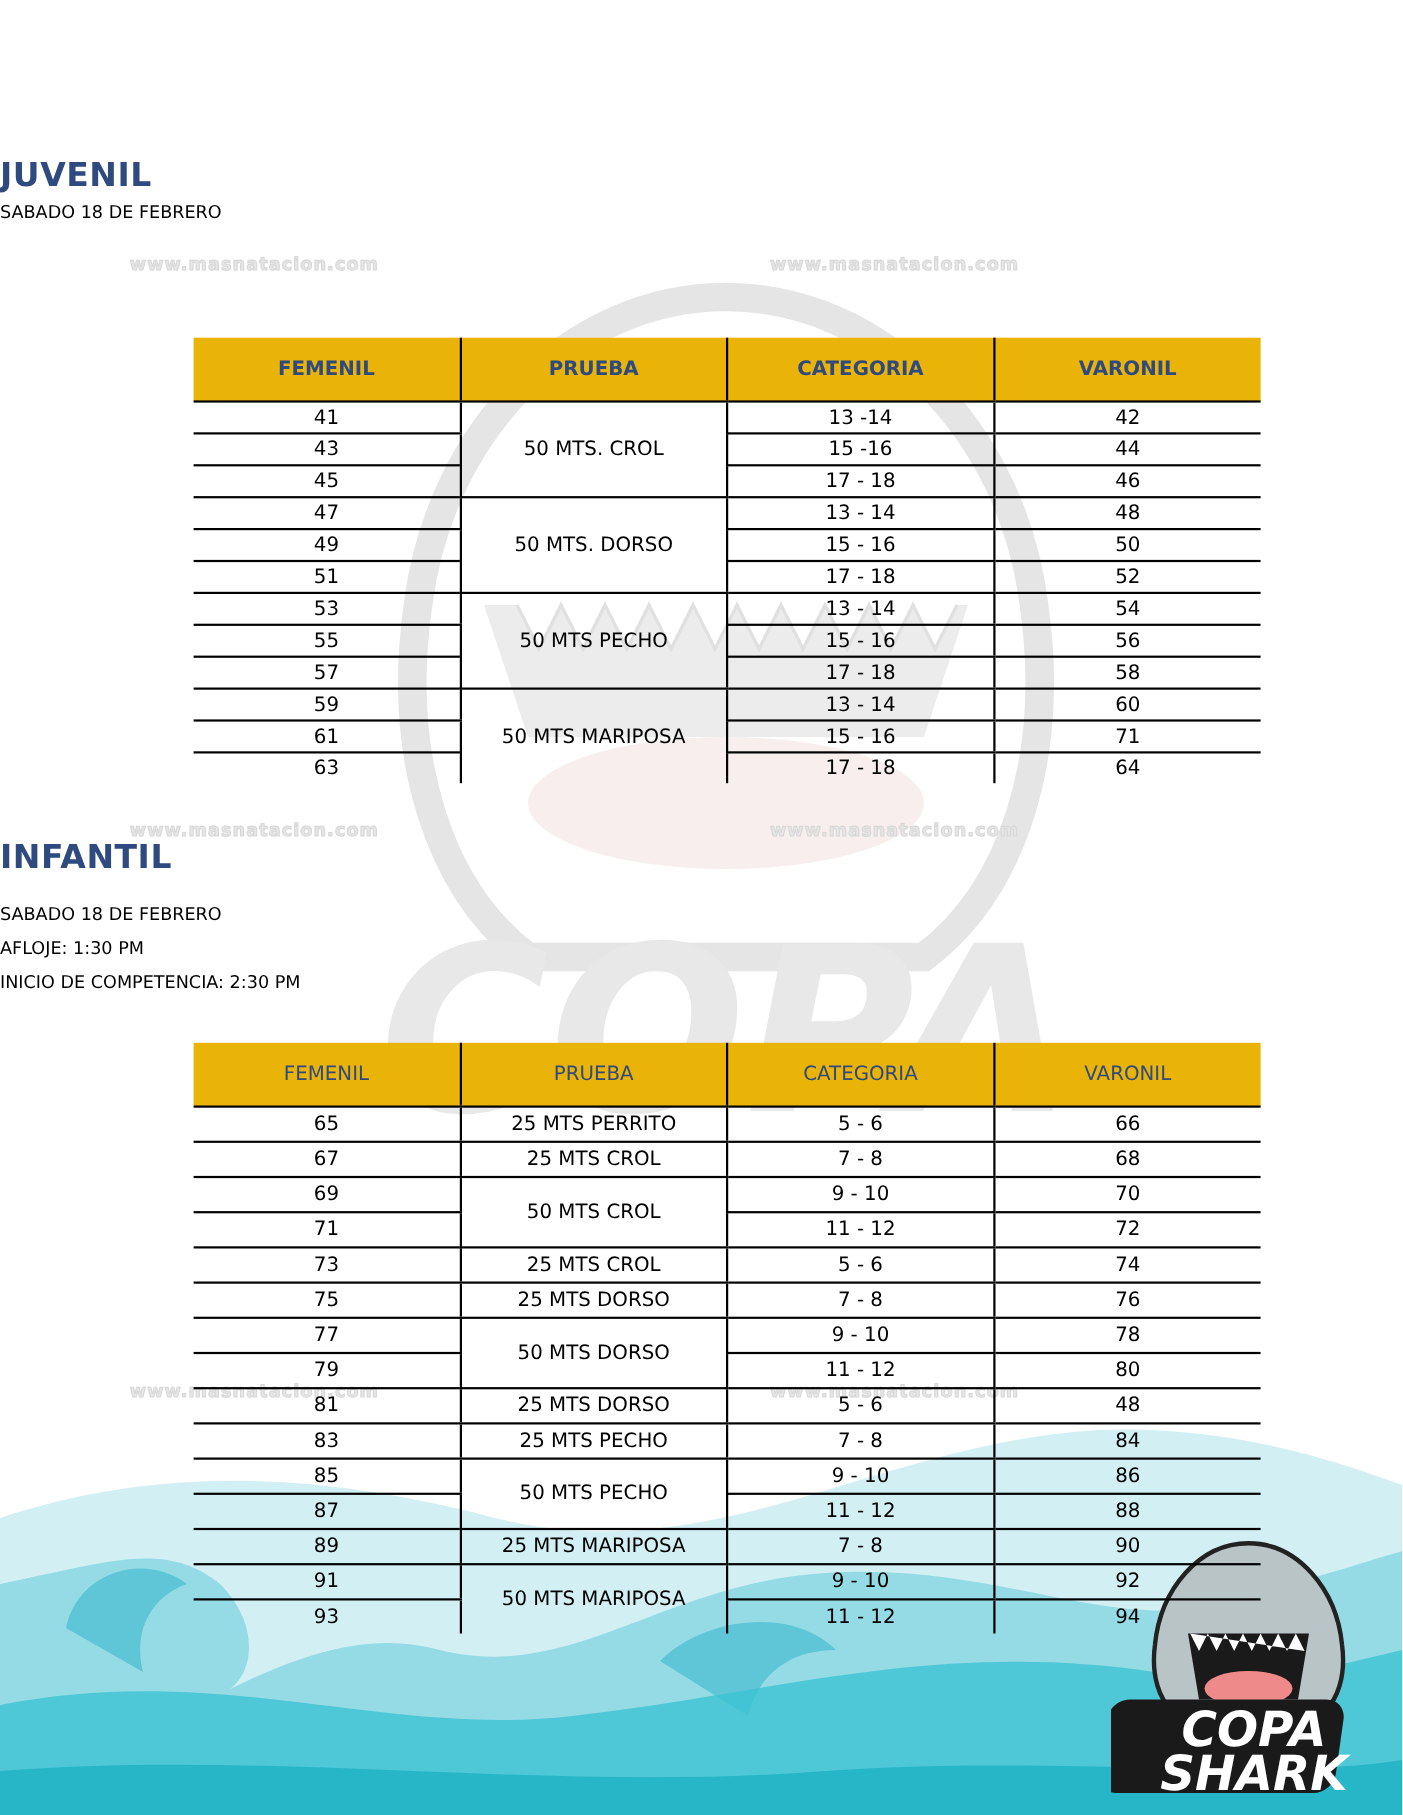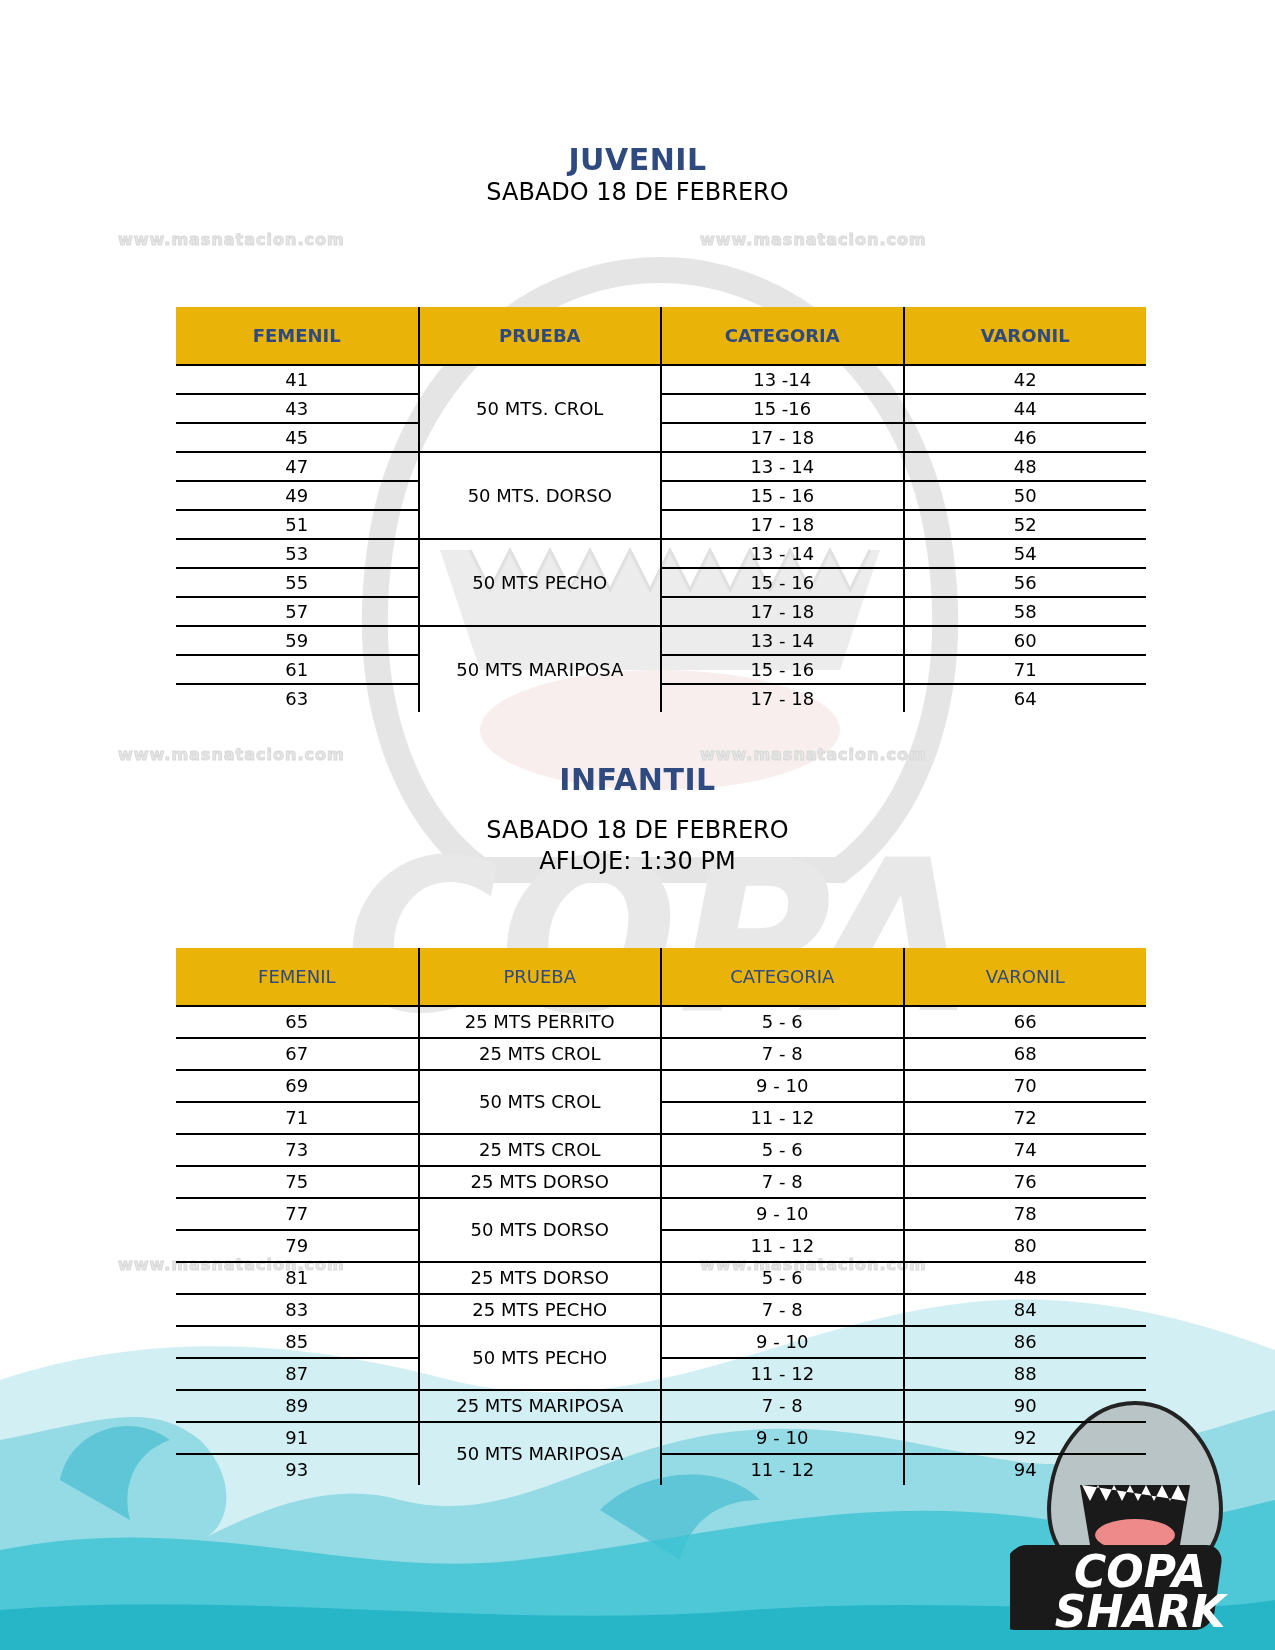--- a/index.html
+++ b/index.html
@@ -20,26 +20,26 @@
     -webkit-text-stroke: 1px #d8d8d8;
   }
   .waves {
     position: absolute; left: 0; bottom: 0; width: 1275px; height: 470px; pointer-events: none;
   }
   .logo {
     position: absolute; left: 1010px; top: 1395px; width: 250px; height: 240px;
   }
 
   
-  .section-head { position: absolute; left: 0; width: 1275px; text-align: center; z-index: 2; }
+  .section-head { position: absolute; left: 0; width: 1275px; z-index: 2; }
   .section-title {
     color: #2f4a7f; font-size: 30px; font-family: "DejaVu Sans", sans-serif; letter-spacing: 0.5px;
     margin: 0;
   }
-  .section-line { font-size: 24px; line-height: 31px; font-family: "DejaVu Sans", sans-serif; }
+  .section-line { font-size: 16px; line-height: 31px; font-family: "DejaVu Sans", sans-serif; }
 
   
   .sched {
     position: absolute; left: 176px; width: 970px; border-collapse: collapse;
     table-layout: fixed; z-index: 2; font-family: "DejaVu Sans", sans-serif; font-size: 18px;
   }
   .sched col { width: 242.5px; }
   .sched th {
     background: #eab308; color: #2f4a7f; height: 55px; font-size: 18px;
     border-bottom: 2px solid #000; border-left: 2px solid #000;
@@ -179,20 +179,21 @@
         <td class="c3 noborder-bottom">64</td>
       </tr>
     </tbody>
 </table>
 
 <div class="section-head" style="top:762px;">
   <h1 class="section-title">INFANTIL</h1>
   <div style="height:18px"></div>
   <div class="section-line">SABADO 18 DE FEBRERO</div>
   <div class="section-line">AFLOJE: 1:30 PM</div>
+  <div class="section-line">INICIO DE COMPETENCIA: 2:30 PM</div>
 </div>
 
 <table class="sched inf light-head" id="inf-table" style="top:948px;">
   <colgroup>
       <col>
       <col>
       <col>
       <col>
     </colgroup>
   <thead>

